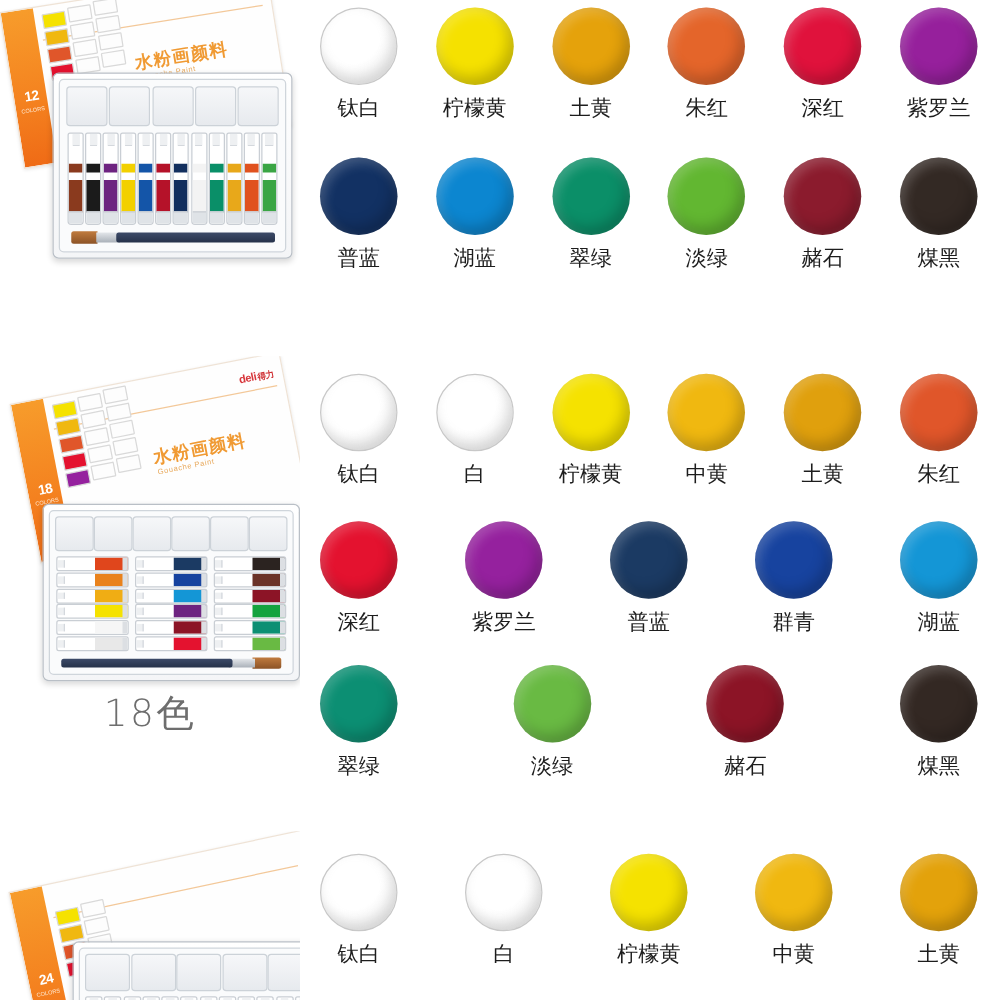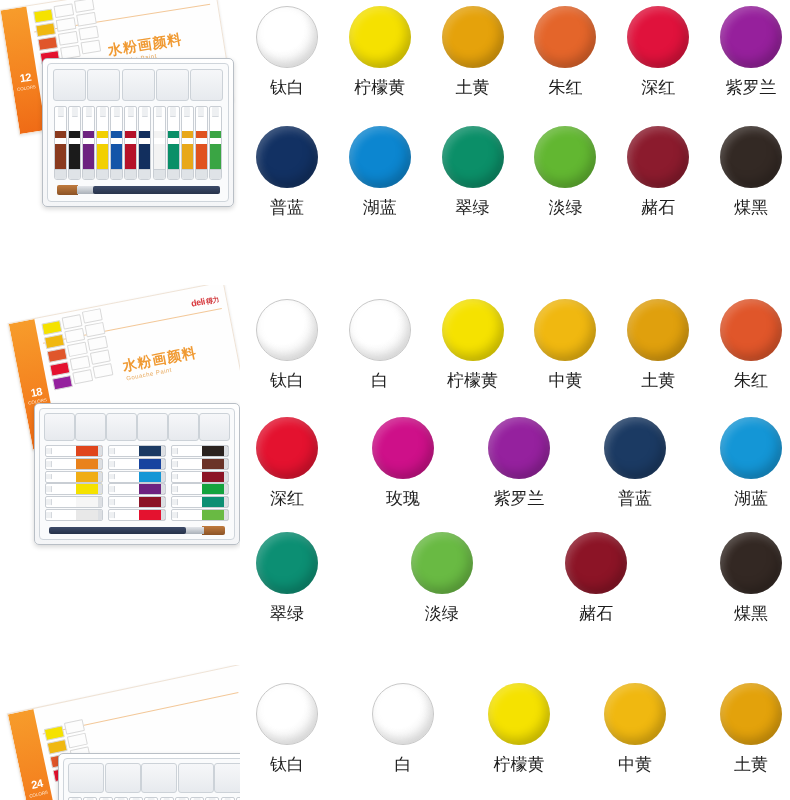--- a/index.html
+++ b/index.html
@@ -651,20 +651,21 @@
               </div>
             </div>
           <div class="brush" style="left:14px; top:120px; width:176px; height:13px; transform:scaleX(-1);">
             <div class="tip"></div>
             <div class="ferrule"></div>
             <div class="handle"></div>
           </div>
         </div>
 
       </div>
+      <div class="set-caption" style="top:270px;">18色</div>
     </div>
 
     <div class="swatch-col">
       <div class="swatch-row" style="top:14px;">
           <div class="swatch-cell">
             <div class="swatch-dot light" style="background: radial-gradient(circle at 38% 32%, rgb(255, 255, 255) 45%, rgb(242, 242, 242) 78%, rgb(222, 222, 222) 100%);"></div>
             <div class="swatch-label">钛白</div>
           </div>
           <div class="swatch-cell">
             <div class="swatch-dot light" style="background: radial-gradient(circle at 38% 32%, rgb(255, 255, 255) 45%, rgb(242, 242, 242) 78%, rgb(222, 222, 222) 100%);"></div>
@@ -686,30 +687,30 @@
             <div class="swatch-dot colored" style="background: rgb(224, 86, 42);"></div>
             <div class="swatch-label">朱红</div>
           </div>
         </div>
       <div class="swatch-row" style="top:132px;">
           <div class="swatch-cell">
             <div class="swatch-dot colored" style="background: rgb(228, 18, 47);"></div>
             <div class="swatch-label">深红</div>
           </div>
           <div class="swatch-cell">
-            <div class="swatch-dot colored" style="background: rgb(206, 16, 137);"></div>
-            <div class="swatch-label">玫瑰</div>
-          </div>
-          <div class="swatch-cell">
             <div class="swatch-dot colored" style="background: rgb(149, 33, 158);"></div>
             <div class="swatch-label">紫罗兰</div>
           </div>
           <div class="swatch-cell">
             <div class="swatch-dot colored" style="background: rgb(27, 58, 99);"></div>
             <div class="swatch-label">普蓝</div>
+          </div>
+          <div class="swatch-cell">
+            <div class="swatch-dot colored" style="background: rgb(23, 67, 159);"></div>
+            <div class="swatch-label">群青</div>
           </div>
           <div class="swatch-cell">
             <div class="swatch-dot colored" style="background: rgb(20, 150, 214);"></div>
             <div class="swatch-label">湖蓝</div>
           </div>
         </div>
       <div class="swatch-row" style="top:247px;">
           <div class="swatch-cell">
             <div class="swatch-dot colored" style="background: rgb(12, 143, 115);"></div>
             <div class="swatch-label">翠绿</div>

